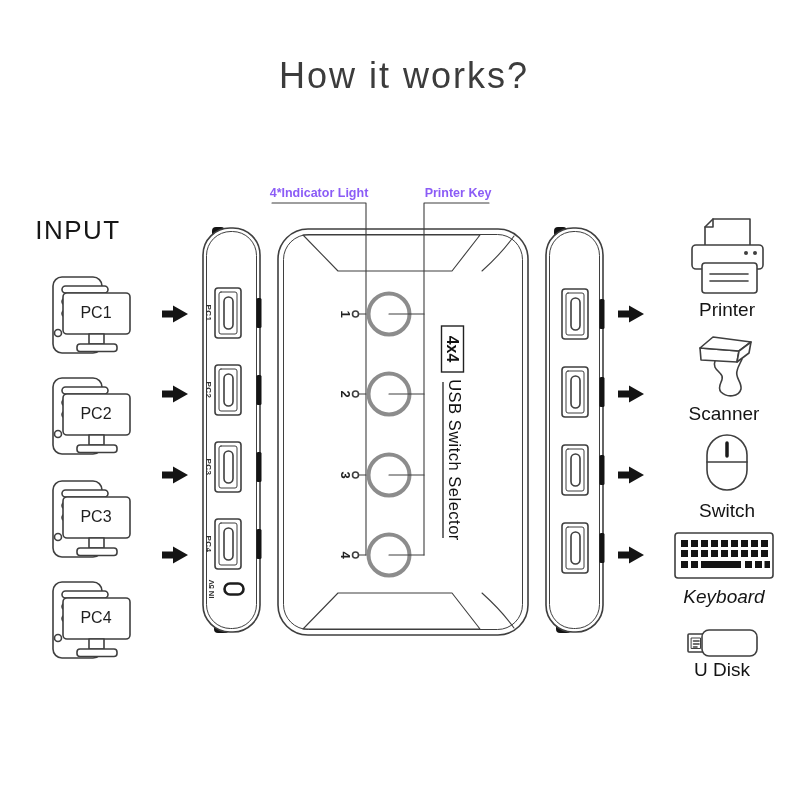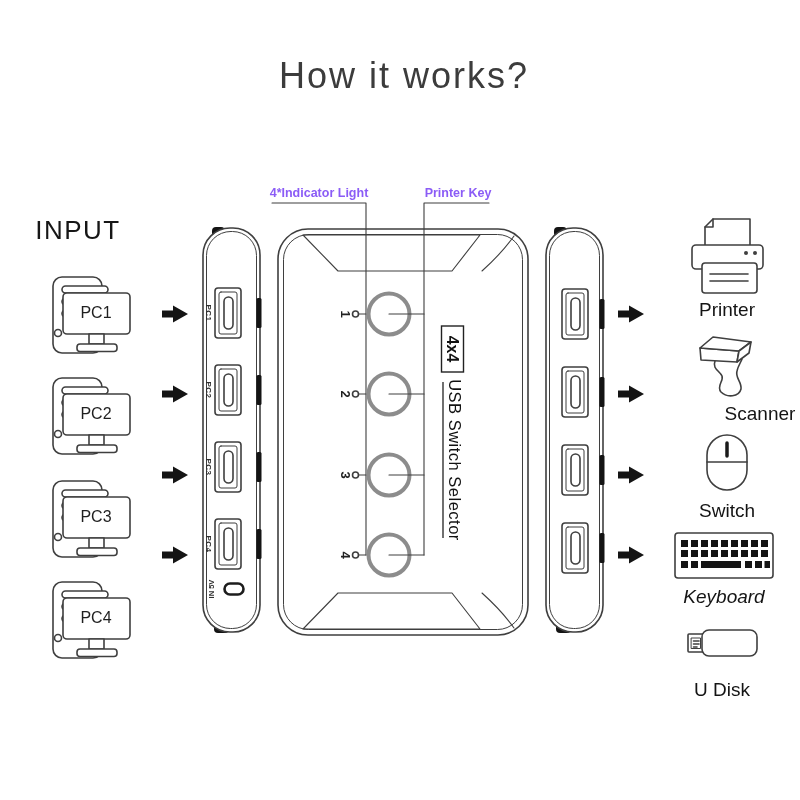--- a/index.html
+++ b/index.html
@@ -285,18 +285,18 @@
 
   <div class="lbl digit rot90" style="left:345px;top:314px;">1</div>
   <div class="lbl digit rot90" style="left:345px;top:394px;">2</div>
   <div class="lbl digit rot90" style="left:345px;top:475px;">3</div>
   <div class="lbl digit rot90" style="left:345px;top:555px;">4</div>
 
   <div class="lbl badge rot90" style="left:452px;top:349px;">4x4</div>
   <div class="lbl devname rot90" style="left:454px;top:460px;">USB Switch Selector</div>
 
   <div class="lbl outlbl" style="left:727px;top:310px;">Printer</div>
-  <div class="lbl outlbl" style="left:760px;top:414px;">Scanner</div>
+  <div class="lbl outlbl" style="left:724px;top:414px;">Scanner</div>
   <div class="lbl outlbl" style="left:727px;top:511px;">Switch</div>
   <div class="lbl outlbl" style="left:724px;top:597px;font-style:italic;">Keyboard</div>
-  <div class="lbl outlbl" style="left:722px;top:670px;margin-top:20px;">U Disk</div>
+  <div class="lbl outlbl" style="left:722px;top:670px;">U Disk</div>
 
 </div>
 
 </body></html>

